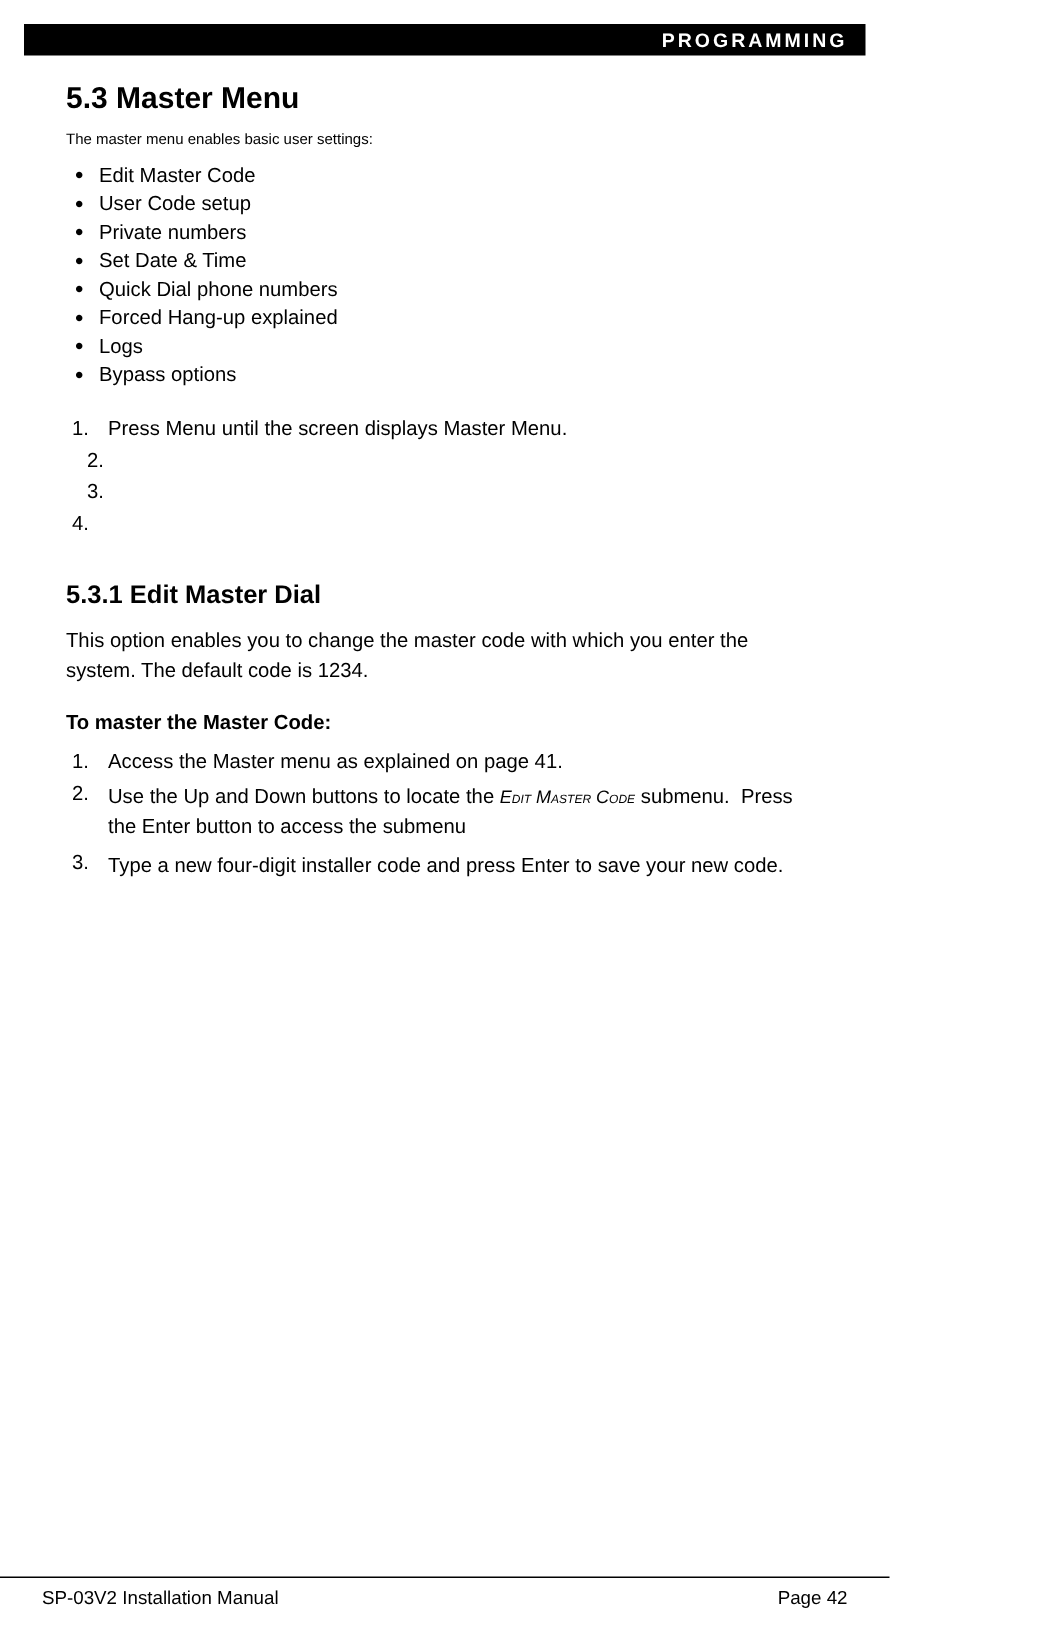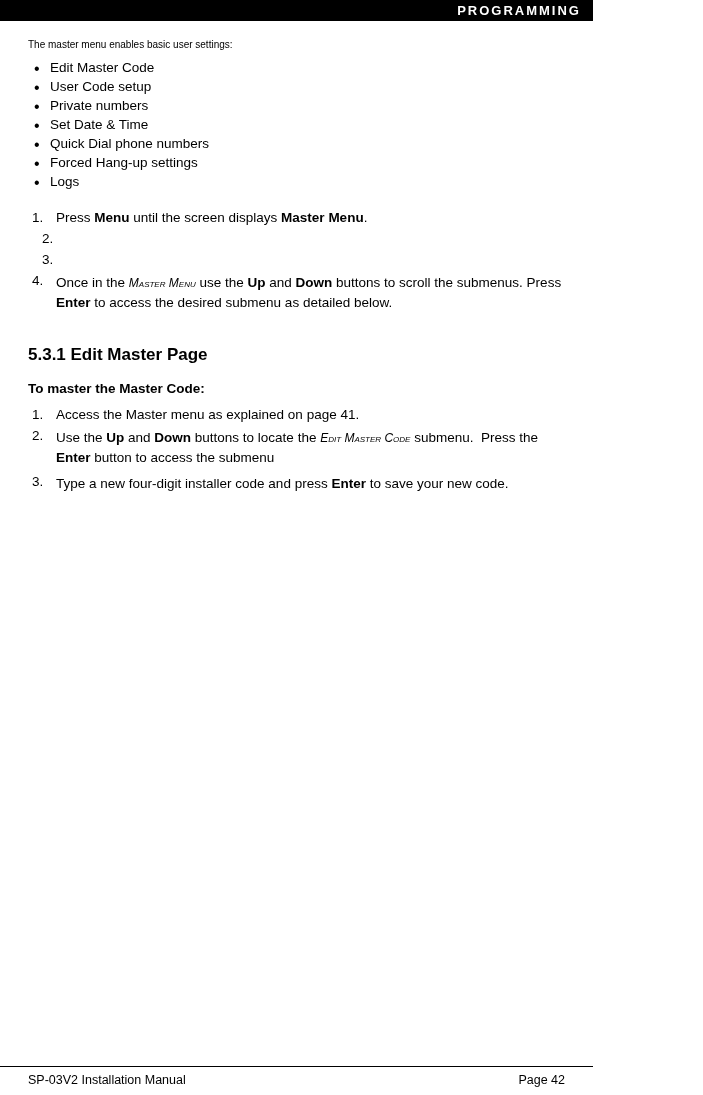--- a/index.html
+++ b/index.html
@@ -14,21 +14,21 @@
       background: #ffffff;
       font-family: Arial, sans-serif;
       font-size: 13.5px;
       color: #000000;
       position: relative;
     }
 
     .page-container {
       width: 593px;
       min-height: 1095px;
-      padding: 0;
+      padding: 16px;
       position: relative;
     }
 
     
     .header-bar {
       background: #000000;
       color: #ffffff;
       text-align: right;
       padding: 3px 12px 3px 0;
       font-size: 13px;
@@ -111,21 +111,21 @@
       min-width: 28px;
       padding-left: 14px;
     }
 
     .numbered-list li .text {
       flex: 1;
     }
 
     
     .bold {
-      font-weight: bold;
+      font-weight: normal;
     }
 
     
     .small-caps {
       font-variant: small-caps;
       font-size: 12px;
       font-style: italic;
     }
 
     
@@ -140,21 +140,21 @@
     .subsection-intro {
       font-size: 13.5px;
       margin-bottom: 12px;
       font-family: Arial, sans-serif;
       line-height: 1.5;
     }
 
     
     .footer {
       position: absolute;
-      bottom: 0;
+      bottom: 15px;
       left: 0;
       right: 0;
       border-top: 1px solid #000000;
       display: flex;
       justify-content: space-between;
       padding: 6px 28px 8px 28px;
       font-size: 12.5px;
       font-family: Arial, sans-serif;
     }
 
@@ -167,53 +167,55 @@
 <body>
 
 <div class="page-container">
 
   <div class="header-bar">
     <span>PROGRAMMING</span>
   </div>
 
   <div class="content">
 
+    <div class="section-title">5.3   Master Menu</div>
 
     <div class="section-intro">The master menu enables basic user settings:</div>
 
     <ul class="bullet-list">
       <li><span>Edit Master Code</span></li>
       <li><span>User Code setup</span></li>
       <li><span>Private numbers</span></li>
       <li><span>Set Date &amp; Time</span></li>
       <li><span>Quick Dial phone numbers</span></li>
-      <li><span>Forced Hang-up settings</span></li>
+      <li><span>Forced Hang-up explained</span></li>
       <li><span>Logs</span></li>
+      <li><span>Bypass options</span></li>
     </ul>
 
 
     <ol class="numbered-list">
       <li>
         <span class="num">1.</span>
         <span class="text">Press <span class="bold">Menu</span> until the screen displays <span class="bold">Master Menu</span>.</span>
       </li>
       <li>
         <span class="num-indent">2.</span>
       </li>
       <li>
         <span class="num-indent">3.</span>
       </li>
       <li>
         <span class="num">4.</span>
-        <span class="text multiline-text">Once in the <span class="small-caps">Master Menu</span> use the <span class="bold">Up</span> and <span class="bold">Down</span> buttons to scroll the submenus. Press <span class="bold">Enter</span> to access the desired submenu as detailed below.</span>
       </li>
     </ol>
 
-    <div class="subsection-title">5.3.1   Edit Master Page</div>
-
+    <div class="subsection-title">5.3.1   Edit Master Dial</div>
+
+    <div class="subsection-intro">This option enables you to change the master code with which you enter the system. The default code is 1234.</div>
 
     <div class="instruction-heading">To master the Master Code:</div>
 
     <ol class="numbered-list">
       <li>
         <span class="num">1.</span>
         <span class="text">Access the Master menu as explained on page 41.</span>
       </li>
       <li>
         <span class="num">2.</span>

